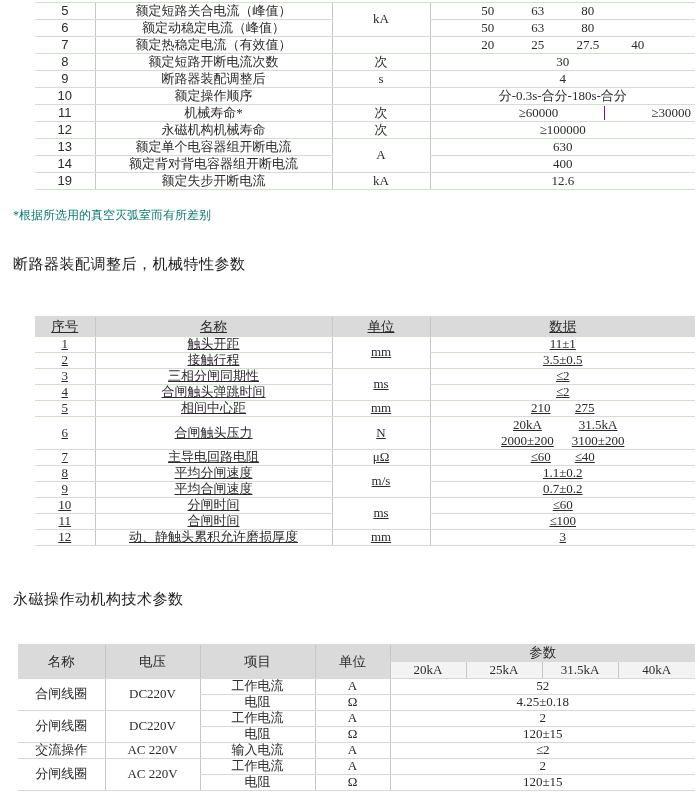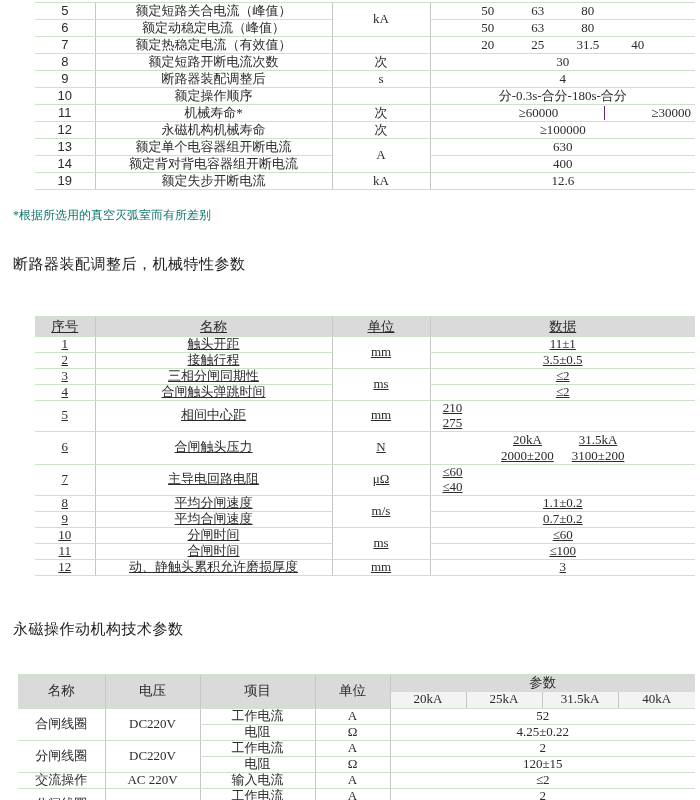--- a/index.html
+++ b/index.html
@@ -18,21 +18,21 @@
 
   
   .t1{margin:2px 0 0 35px;width:660px;}
   .t1 td{height:16px;}
   .c-no{font-family:"Liberation Sans","DejaVu Sans",sans-serif;font-size:13px;}
   .c-name{font-size:12.5px;}
   .cjk-val{font-size:12.5px;}
 
   .vals{display:flex;justify-content:center;}
   .vals span{width:34px;text-align:center;margin:0 8px;}
-  .vals2{display:flex;justify-content:center;flex-direction:column;}
+  .vals2{display:flex;justify-content:center;}
   .vals2 span{width:40px;text-align:center;margin:0 2px;}
   .split{display:flex;align-items:center;width:100%;padding-left:42px;}
   .half{flex:1;text-align:center;}
   .hr{border-left:1px solid #701a75;}
   .pairs{display:flex;justify-content:center;gap:18px;}
   .pair{display:flex;flex-direction:column;line-height:1.2;font-size:13px;}
 
   
   .footnote{margin:17px 0 0 13px;font-size:12px;color:#0f766e;}
   .sec-title{margin-left:13px;font-size:15px;font-weight:normal;color:#1c1c1c;letter-spacing:0.5px;}
@@ -94,21 +94,21 @@
           </td>
     </tr>
     <tr>
       <td class="f c-no">7</td>
       <td class="c-name">额定热稳定电流（有效值）</td>
       <td></td>
       <td>
             <div class="vals">
         <span>20</span>
         <span>25</span>
-        <span>31.5</span>
+        <span>27.5</span>
         <span>40</span>
             </div>
           </td>
     </tr>
     <tr>
       <td class="f c-no">8</td>
       <td class="c-name">额定短路开断电流次数</td>
       <td class="cjk-val">次</td>
       <td>30</td>
     </tr>
@@ -301,21 +301,21 @@
     <tr>
       <td class="f c-coil" rowspan="2">合闸线圈</td>
       <td class="c-volt" rowspan="2">DC220V</td>
       <td class="bi">工作电流</td>
       <td>A</td>
       <td colspan="4">52</td>
     </tr>
     <tr>
       <td class="bi">电阻</td>
       <td>Ω</td>
-      <td colspan="4">4.25±0.22</td>
+      <td colspan="4">4.25±0.18</td>
     </tr>
     <tr>
       <td class="f c-coil" rowspan="2">分闸线圈</td>
       <td class="c-volt" rowspan="2">DC220V</td>
       <td class="c-item">工作电流</td>
       <td>A</td>
       <td colspan="4">2</td>
     </tr>
     <tr>
       <td class="bi">电阻</td>

